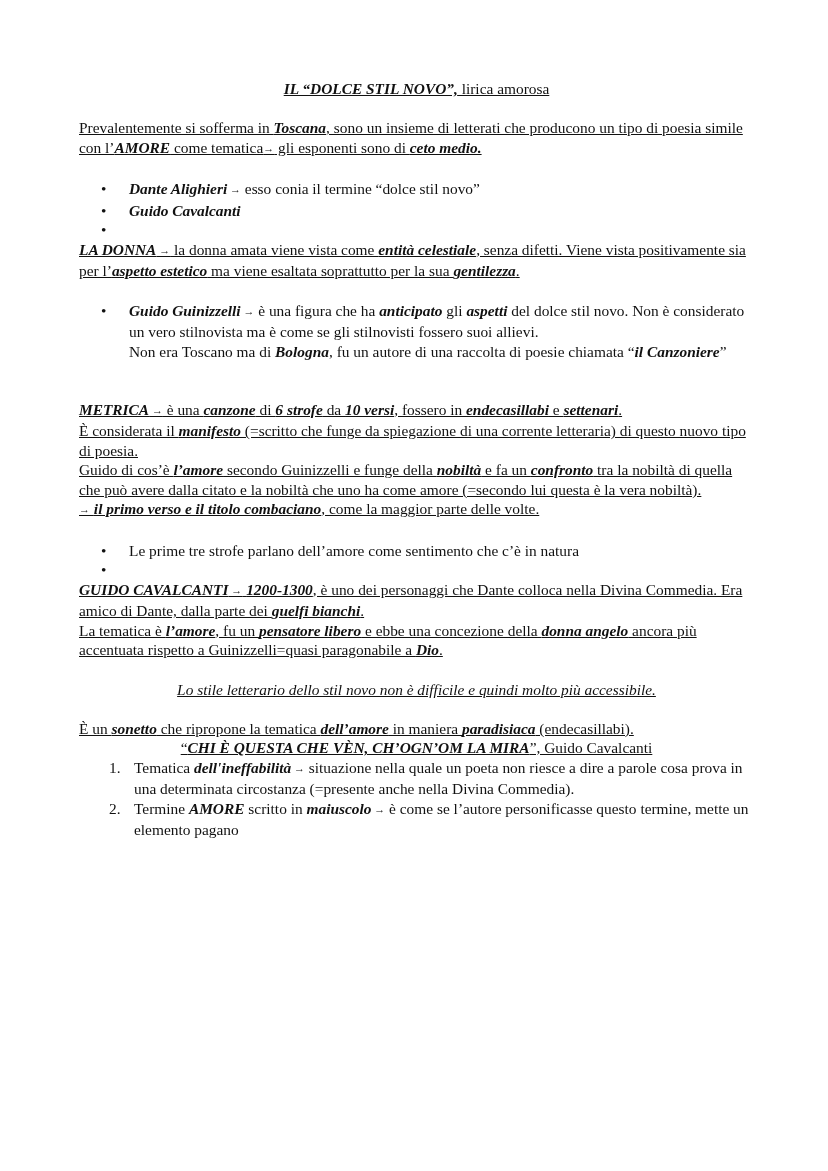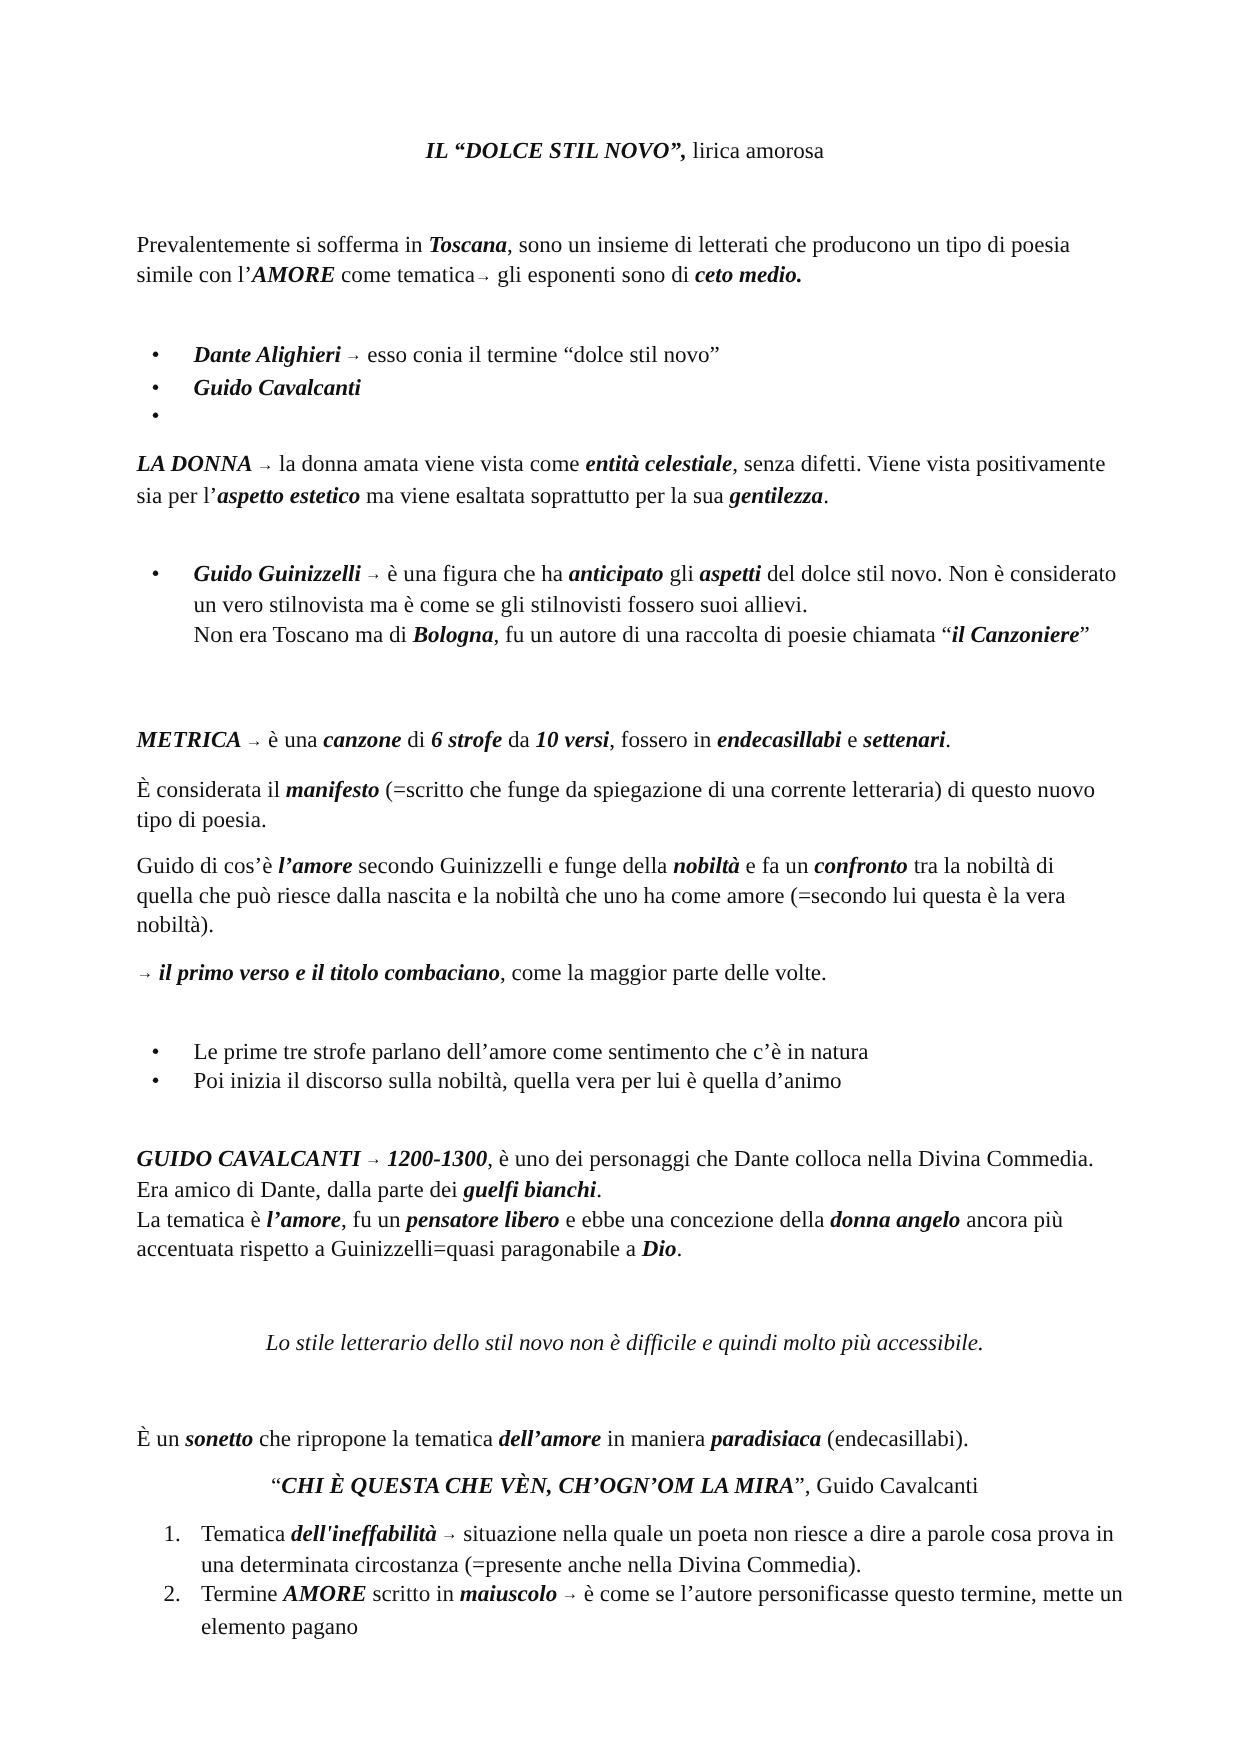--- a/index.html
+++ b/index.html
@@ -2,21 +2,21 @@
 <html><head>
   <meta charset="utf-8">
   <style>
     html, body { margin: 0; padding: 0; background: #ffffff; }
     body {
       width: 828px; height: 1171px; overflow: hidden; position: relative;
       font-family: "Liberation Serif", serif; font-size: 15.4px; color: #111111;
       line-height: 19.4px;
     }
     .page { position: absolute; left: 79px; top: 79px; width: 675px; }
-    .p { margin: 12px; }
+    .p { margin: 0; text-decoration: underline; }
     .center { text-align: center; }
     .bi { font-weight: bold; font-style: italic; }
     .i { font-style: italic; }
     .arrow { font-size: 11px; position: relative; top: -1px; }
     ul.bullets { list-style: none; margin: 0; padding: 0; }
     ul.bullets li { position: relative; padding-left: 50px; }
     ul.bullets li .bullet { position: absolute; left: 22px; top: 0; }
     ol.numbered { list-style: none; margin: 0; padding: 0; }
     ol.numbered li { position: relative; padding-left: 55px; }
     ol.numbered li .num { position: absolute; left: 30px; top: 0; }
@@ -55,32 +55,31 @@
   <ul class="bullets">
     <li>
       <span class="bullet">•</span>
       <span><span class="bi">Guido Guinizzelli</span><span class="arrow"> →</span><span>  è una figura che ha </span><span class="bi">anticipato</span><span> gli </span><span class="bi">aspetti</span><span> del dolce stil novo. Non è considerato un vero stilnovista ma è come se gli stilnovisti fossero suoi allievi.</span><br><span>Non era Toscano ma di </span><span class="bi">Bologna</span><span>, fu un autore di una raccolta di poesie chiamata “</span><span class="bi">il Canzoniere</span><span>”</span></span>
     </li>
   </ul>
   <div class="gap-l"></div>
 
   <p class="p"><span class="bi">METRICA</span><span class="arrow"> →</span><span>  è una </span><span class="bi">canzone</span><span> di </span><span class="bi">6 strofe</span><span> da </span><span class="bi">10 versi</span><span>, fossero in </span><span class="bi">endecasillabi</span><span> e </span><span class="bi">settenari</span><span>.</span></p>
   <p class="p"><span>È considerata il </span><span class="bi">manifesto</span><span> (=scritto che funge da spiegazione di una corrente letteraria) di questo nuovo tipo di poesia.</span></p>
-  <p class="p"><span>Guido di cos’è </span><span class="bi">l’amore</span><span> secondo Guinizzelli e funge della </span><span class="bi">nobiltà</span><span> e fa un </span><span class="bi">confronto</span><span> tra la nobiltà di quella che può riesce dalla nascita e la nobiltà che uno ha come amore (=secondo lui questa è la vera nobiltà).</span></p>
+  <p class="p"><span>Guido di cos’è </span><span class="bi">l’amore</span><span> secondo Guinizzelli e funge della </span><span class="bi">nobiltà</span><span> e fa un </span><span class="bi">confronto</span><span> tra la nobiltà di quella che può avere dalla citato e la nobiltà che uno ha come amore (=secondo lui questa è la vera nobiltà).</span></p>
   <p class="p"><span class="arrow">→</span><span> </span><span class="bi">il primo verso e il titolo combaciano</span><span>, come la maggior parte delle volte.</span></p>
   <div class="gap-m"></div>
 
   <ul class="bullets">
     <li>
       <span class="bullet">•</span>
       <span><span>Le prime tre strofe parlano dell’amore come sentimento che c’è in natura</span></span>
     </li>
     <li>
       <span class="bullet">•</span>
-      <span><span>Poi inizia il discorso sulla nobiltà, quella vera per lui è quella d’animo</span></span>
     </li>
   </ul>
   <div class="gap-m"></div>
 
   <p class="p"><span class="bi">GUIDO CAVALCANTI</span><span class="arrow"> →</span><span>  </span><span class="bi">1200-1300</span><span>, è uno dei personaggi che Dante colloca nella Divina Commedia. Era amico di Dante, dalla parte dei </span><span class="bi">guelfi bianchi</span><span>.</span><br><span>La tematica è </span><span class="bi">l’amore</span><span>, fu un </span><span class="bi">pensatore libero</span><span> e ebbe una concezione della </span><span class="bi">donna angelo</span><span> ancora più accentuata rispetto a Guinizzelli=quasi paragonabile a </span><span class="bi">Dio</span><span>.</span></p>
   <div class="gap-m"></div>
 
   <p class="p center"><span class="i">Lo stile letterario dello stil novo non è difficile e quindi molto più accessibile.</span></p>
   <div class="gap-m"></div>
 

